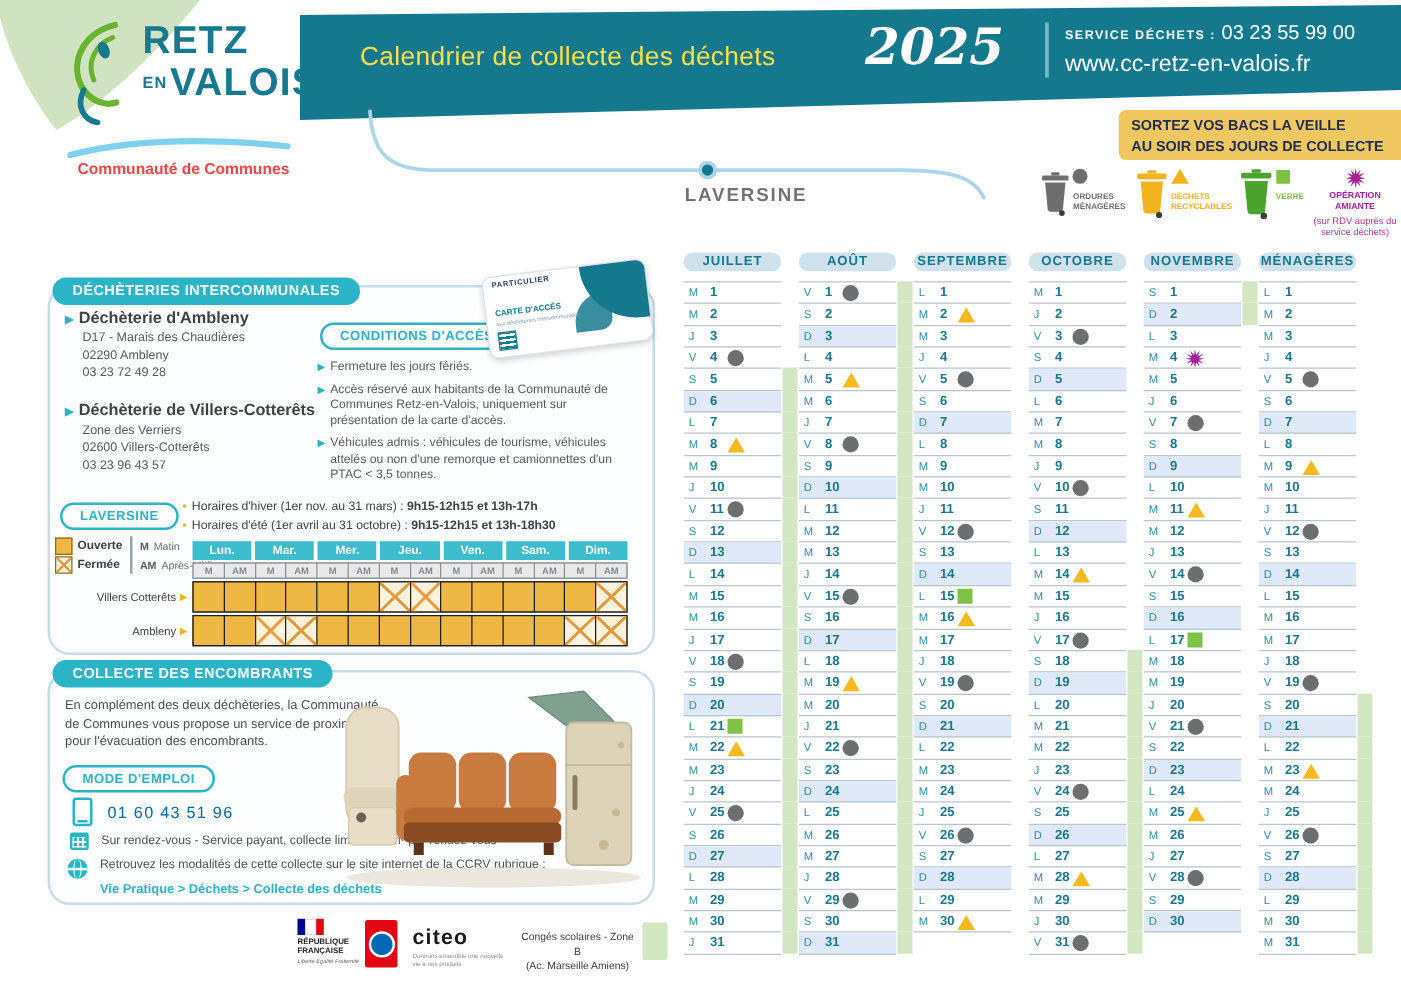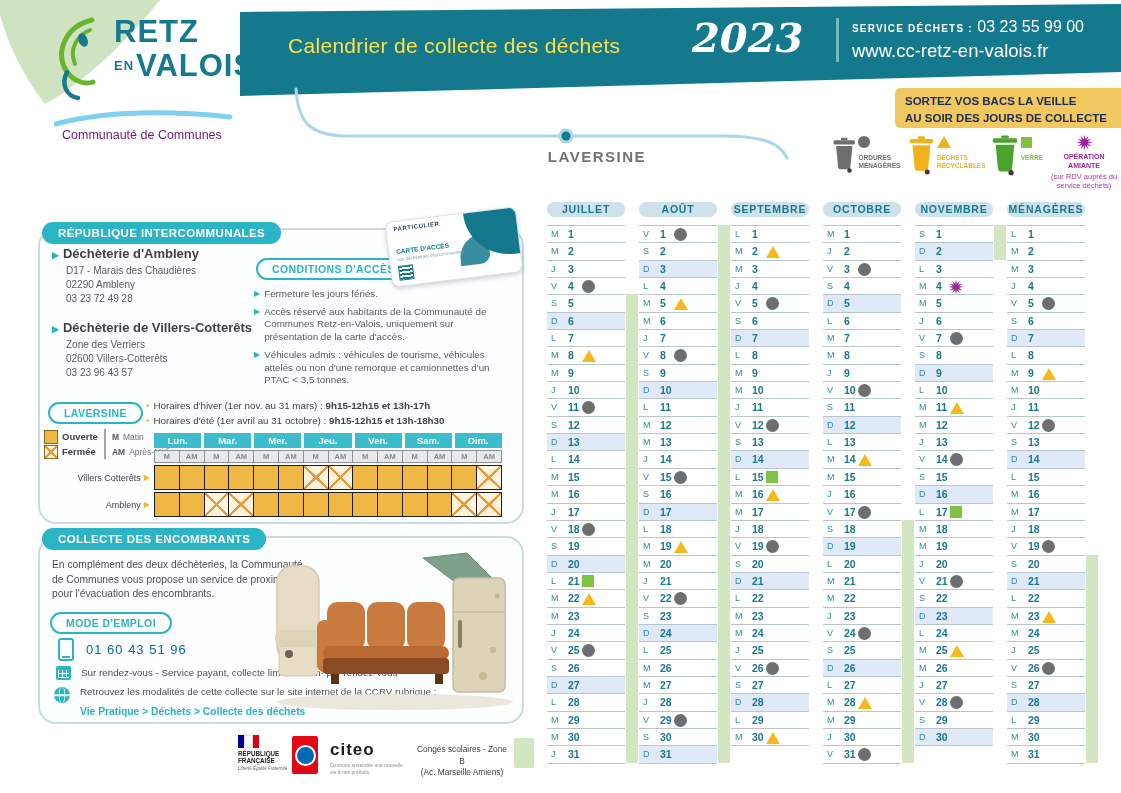--- a/index.html
+++ b/index.html
@@ -8,21 +8,21 @@
   svg{display:block}
   
   .corner{position:absolute;left:0;top:0;}
   .logo{position:absolute;left:52px;top:10px;width:200px;}
   .logo-leaf{position:absolute;left:0;top:4px;}
   .lt{position:absolute;left:62px;top:6px;color:#17798f;font-weight:bold;line-height:1;}
   .lt1{font-size:31px;letter-spacing:1px;}
   .lt2{font-size:31px;letter-spacing:1px;margin-top:2px;}
   .lt2 .en{font-size:13px;vertical-align:6px;margin-right:2px;}
   .swoosh{position:absolute;left:2px;top:100px;}
-  .logo-sub{position:absolute;left:10px;top:118px;color:#701a75;font-weight:normal;font-size:12.5px;}
+  .logo-sub{position:absolute;left:10px;top:118px;color:#ef4444;font-weight:bold;font-size:12.5px;}
   .banner{position:absolute;left:240px;top:4px;width:881px;height:92px;background:#15798e;
           clip-path:polygon(0 8px,100% 0,100% 74%,0 100%);}
   .b-title{position:absolute;left:48px;top:30px;color:#fde047;font-size:21px;font-weight:normal;letter-spacing:.3px;}
   .b-year{position:absolute;left:452px;top:10px;color:#fff;font-size:40px;font-weight:bold;
           font-family:"DejaVu Serif",serif;font-style:italic;}
   .b-div{position:absolute;left:596px;top:14px;width:3px;height:44px;background:#79b7c5;}
   .b-contact{position:absolute;left:612px;top:14px;color:#fff;white-space:nowrap;}
   .b-slabel{font-size:10px;letter-spacing:1.2px;font-weight:bold;}
   .b-phone{font-size:16px;font-weight:normal;}
   .b-web{font-size:18.5px;font-weight:normal;margin-top:4px;cursor:pointer;}
@@ -169,21 +169,21 @@
       <span class="en">EN</span><span>VALOIS</span>
     </div>
     <svg class="swoosh" width="180" height="18" viewBox="0 0 180 18">
       <path d="M2,14 Q70,-4 176,7" fill="none" stroke="#7fd0ec" stroke-width="5" stroke-linecap="round"></path>
     </svg>
     <div class="logo-sub">Communauté de Communes</div>
   </div>
 
   <div class="banner">
     <span class="b-title">Calendrier de collecte des déchets</span>
-    <span class="b-year">2023</span>
+    <span class="b-year">2025</span>
     <span class="b-div"></span>
     <div class="b-contact">
       <div>
         <span class="b-slabel">SERVICE DÉCHETS :</span>
         <span class="b-phone">03 23 55 99 00</span>
       </div>
       <div class="b-web">www.cc-retz-en-valois.fr</div>
     </div>
   </div>
 
@@ -230,21 +230,21 @@
     </div>
 
   <svg class="bracket" width="525" height="85" viewBox="0 0 525 85">
     <path d="M6,4 C8,34 17,50 54,51 L430,51 C474,51 490,58 497,73" fill="none" stroke="#a9d6ea" stroke-width="3" stroke-linecap="round"></path>
     <circle cx="276" cy="51" r="7.5" fill="#a9d6ea"></circle>
     <circle cx="276" cy="51" r="4.5" fill="#15798e"></circle>
   </svg>
   <div class="commune">LAVERSINE</div>
 
   <section class="panel p1">
-    <div class="pill main-pill p1-pill">RÉPUBLIQUE INTERCOMMUNALES</div>
+    <div class="pill main-pill p1-pill">DÉCHÈTERIES INTERCOMMUNALES</div>
     <div class="sites">
         <div class="site">
           <div class="site-name"><span class="arrow">▶</span>Déchèterie d'Ambleny</div>
           <div class="site-line">D17 - Marais des Chaudières</div>
           <div class="site-line">02290 Ambleny</div>
           <div class="site-line">03 23 72 49 28</div>
         </div>
         <div class="site">
           <div class="site-name"><span class="arrow">▶</span>Déchèterie de Villers-Cotterêts</div>
           <div class="site-line">Zone des Verriers</div>

